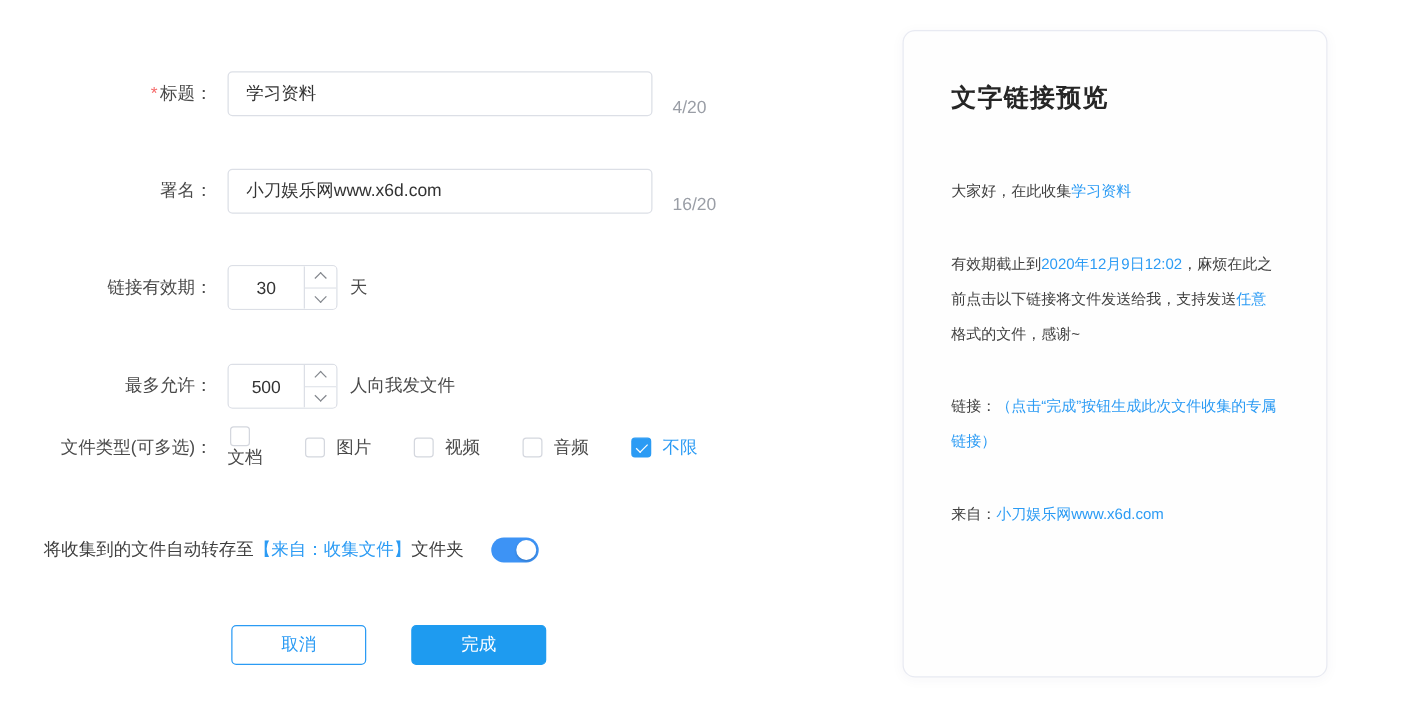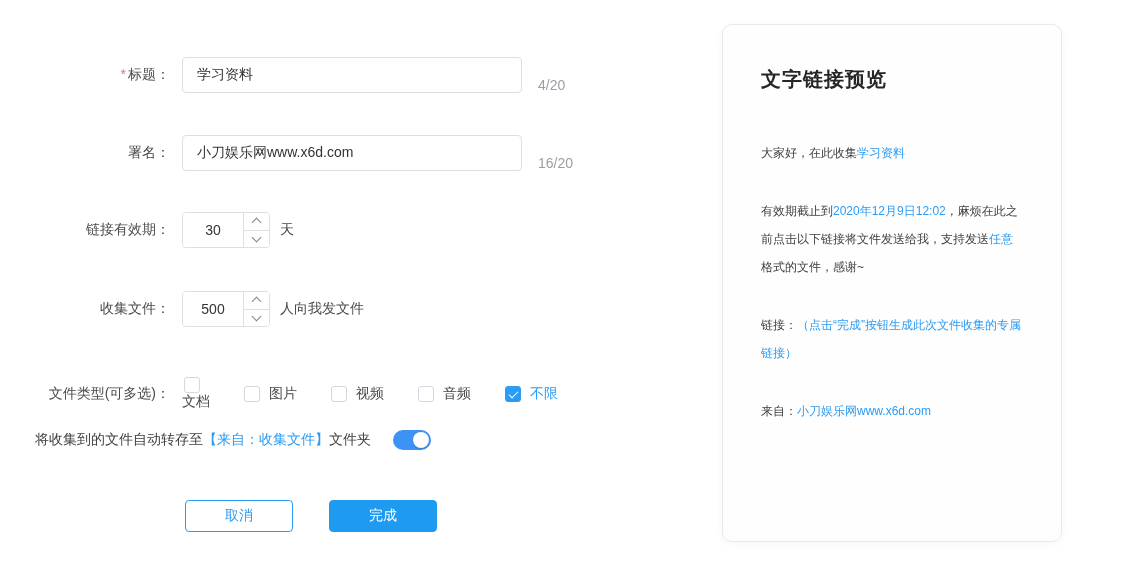--- a/index.html
+++ b/index.html
@@ -124,36 +124,36 @@
             </span>
           <span class="step-btn">
               <i class="chev down"></i>
             </span>
         </div>
       </div>
       <span class="suffix">天</span>
     </div>
 
     <div class="frow" style="top:291px;">
-      <div class="flabel">收集文件：</div>
+      <div class="flabel">最多允许：</div>
       <div class="stepper">
         <input type="text" value="500" style="">
         <div class="stepper-arrows">
           <span class="step-btn">
               <i class="chev up"></i>
             </span>
           <span class="step-btn">
               <i class="chev down"></i>
             </span>
         </div>
       </div>
       <span class="suffix">人向我发文件</span>
     </div>
 
-    <div class="frow" style="top:376px;">
+    <div class="frow" style="top:340px;">
       <div class="flabel">文件类型(可多选)：</div>
       <label class="cbx">
         <span class="box"></span>
         <span class="cb-label">文档</span>
       </label>
       <label class="cbx">
         <span class="box"></span>
         <span class="cb-label">图片</span>
       </label>
       <label class="cbx">

